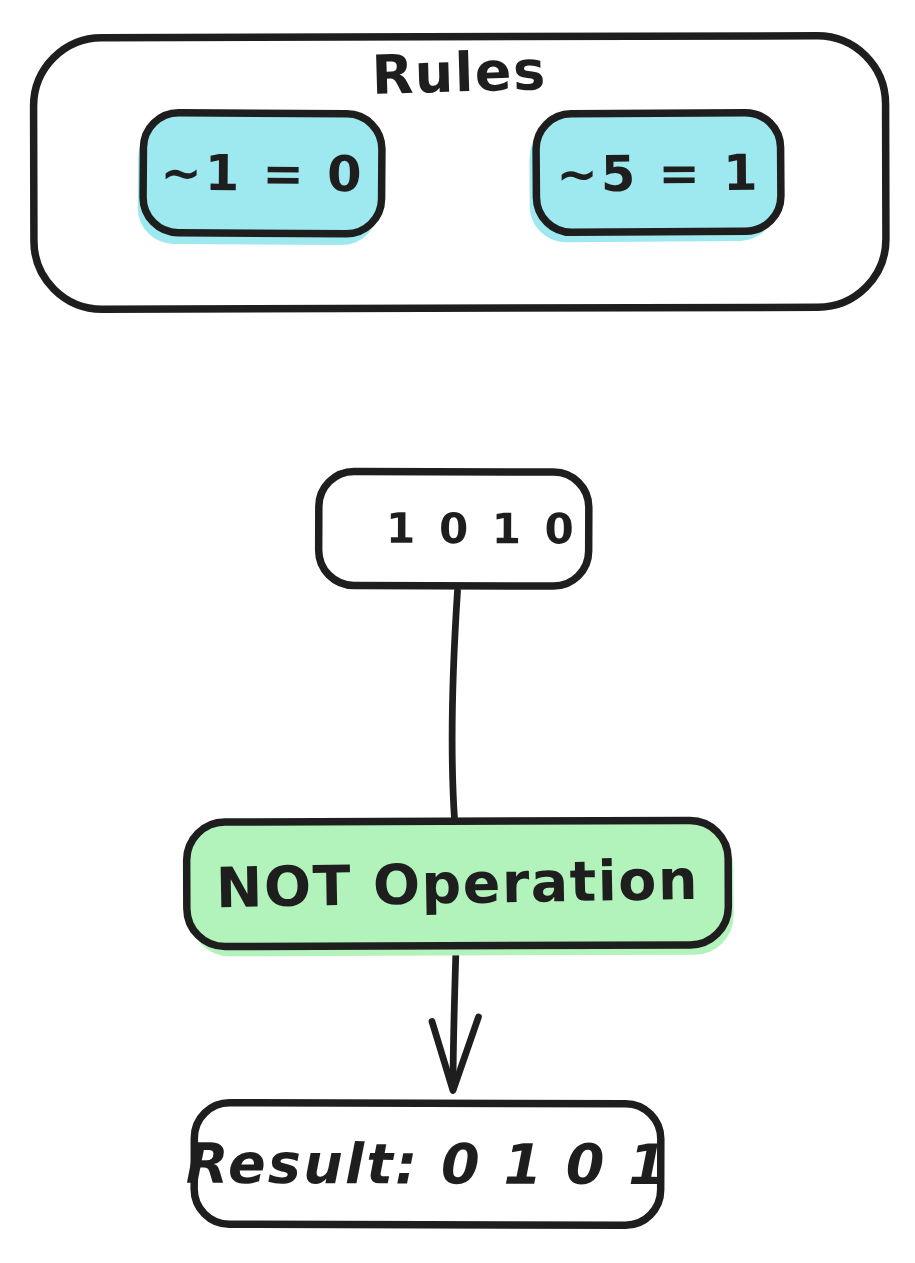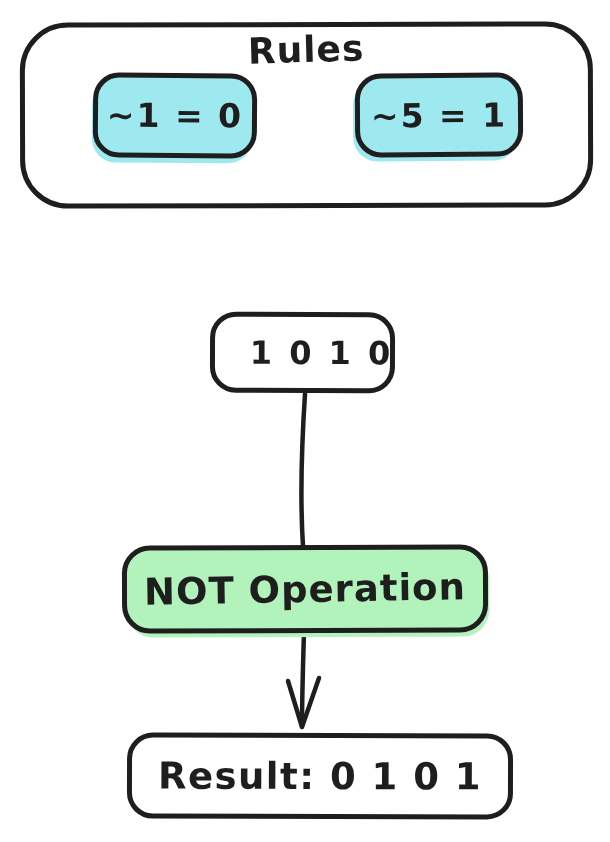--- a/index.html
+++ b/index.html
@@ -73,21 +73,21 @@
     height: 84px;
     transform: rotate(-0.4deg);
     box-shadow: -4px 6px 0 -2px var(--fill, #9ee8f0);
   }
   .input-node {
     left: 210px;
     top: 312px;
     width: 185px;
     height: 81px;
     border-radius: 26px;
-    font-size: 32px;
+    font-size: 28px;
     font-weight: 600;
     letter-spacing: 3px;
     transform: rotate(0.2deg);
     padding-left: 38px;
   }
   .operation-node {
     left: 122px;
     top: 545px;
     width: 366px;
     height: 88px;
@@ -96,27 +96,28 @@
     font-size: 37px;
     font-weight: 600;
     letter-spacing: 1px;
     transform: rotate(-0.2deg);
     box-shadow: 3px 6px 0 -2px var(--fill, #b2f2bb);
   }
   .operation-node .label { transform: rotate(-0.8deg); }
   .result-node {
     left: 127px;
     top: 733px;
-    width: 386px;
+    width: 316px;
     height: 86px;
     border-radius: 26px;
     font-size: 37px;
     font-weight: 600;
     letter-spacing: 1.5px;
     transform: rotate(0.15deg);
+    font-style: italic;
   }
   .label {
     white-space: pre;
   }
 </style>
 </head>
 <body>
 
 <div class="canvas">
 

